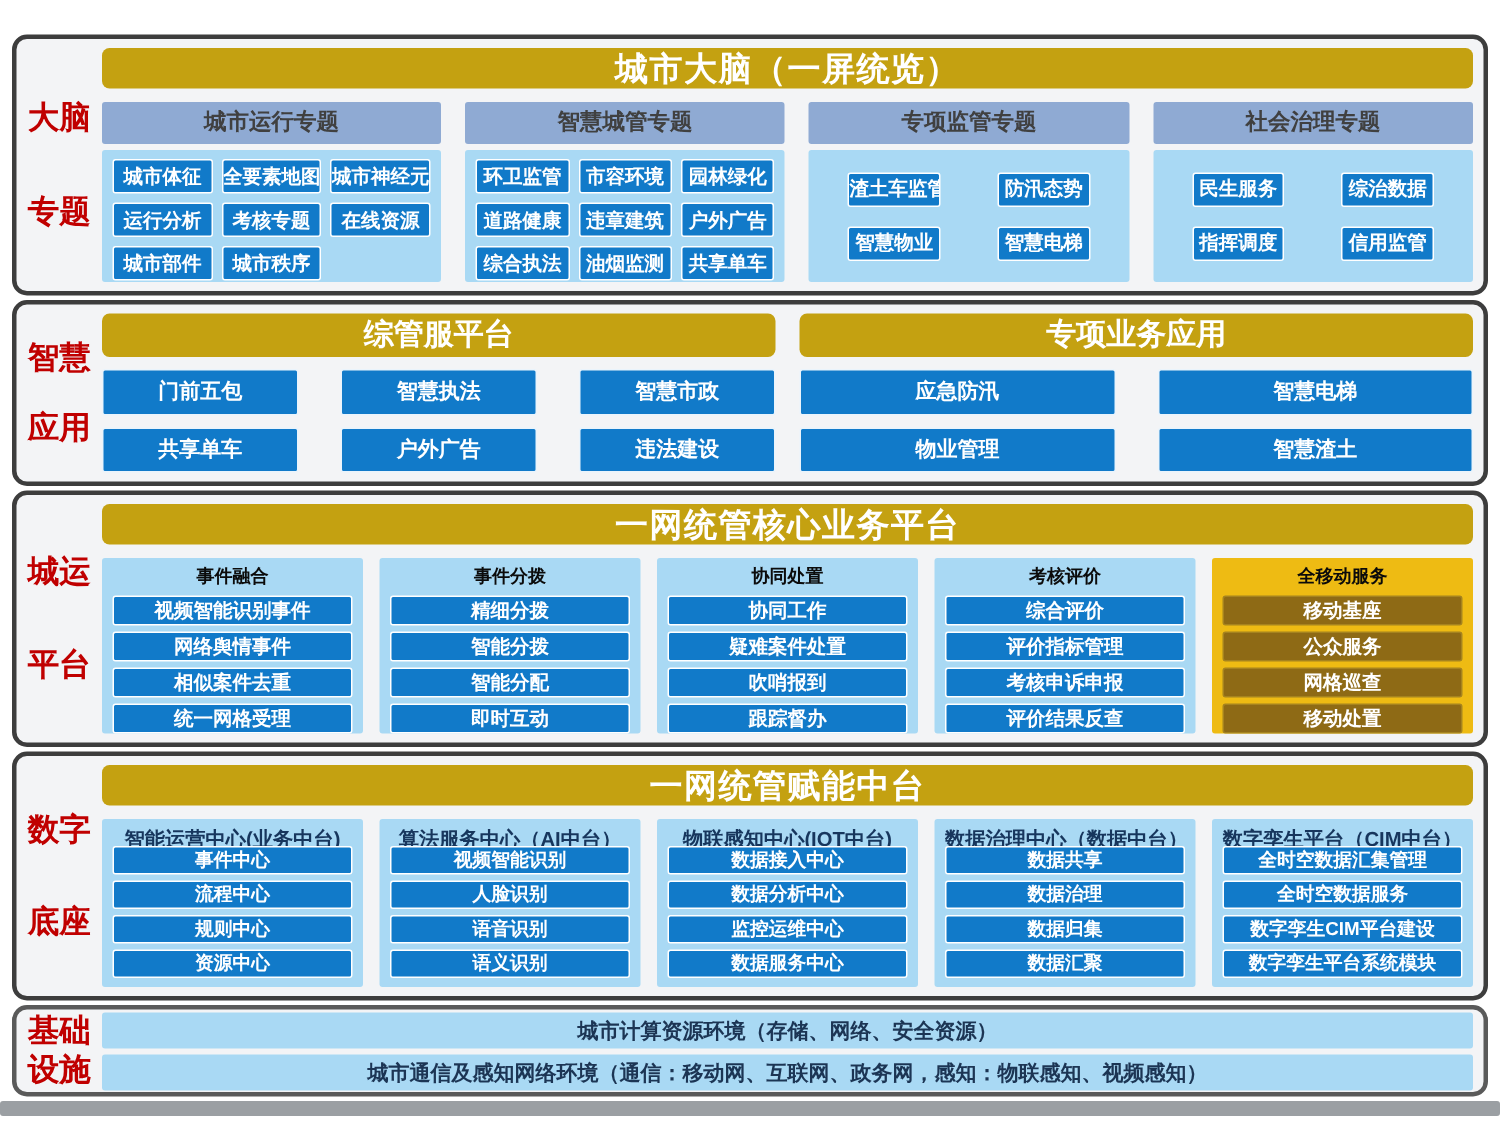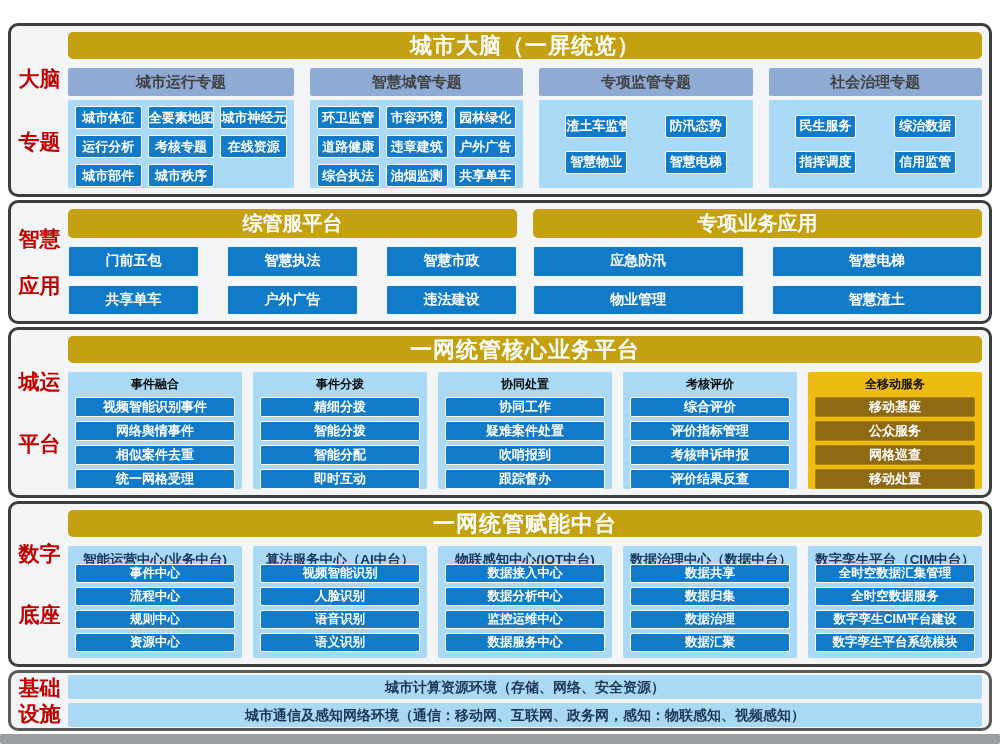--- a/index.html
+++ b/index.html
@@ -227,22 +227,22 @@
           <div class="core-col">
             <div class="mid-head">物联感知中心(IOT中台)</div>
             <div class="btn mid-btn">数据接入中心</div>
             <div class="btn mid-btn">数据分析中心</div>
             <div class="btn mid-btn">监控运维中心</div>
             <div class="btn mid-btn">数据服务中心</div>
           </div>
           <div class="core-col">
             <div class="mid-head">数据治理中心（数据中台）</div>
             <div class="btn mid-btn">数据共享</div>
+            <div class="btn mid-btn">数据治理</div>
             <div class="btn mid-btn">数据归集</div>
-            <div class="btn mid-btn">数据治理</div>
             <div class="btn mid-btn">数据汇聚</div>
           </div>
           <div class="core-col">
             <div class="mid-head">数字孪生平台（CIM中台）</div>
             <div class="btn mid-btn">全时空数据汇集管理</div>
             <div class="btn mid-btn">全时空数据服务</div>
             <div class="btn mid-btn">数字孪生CIM平台建设</div>
             <div class="btn mid-btn">数字孪生平台系统模块</div>
           </div>
         </div>

